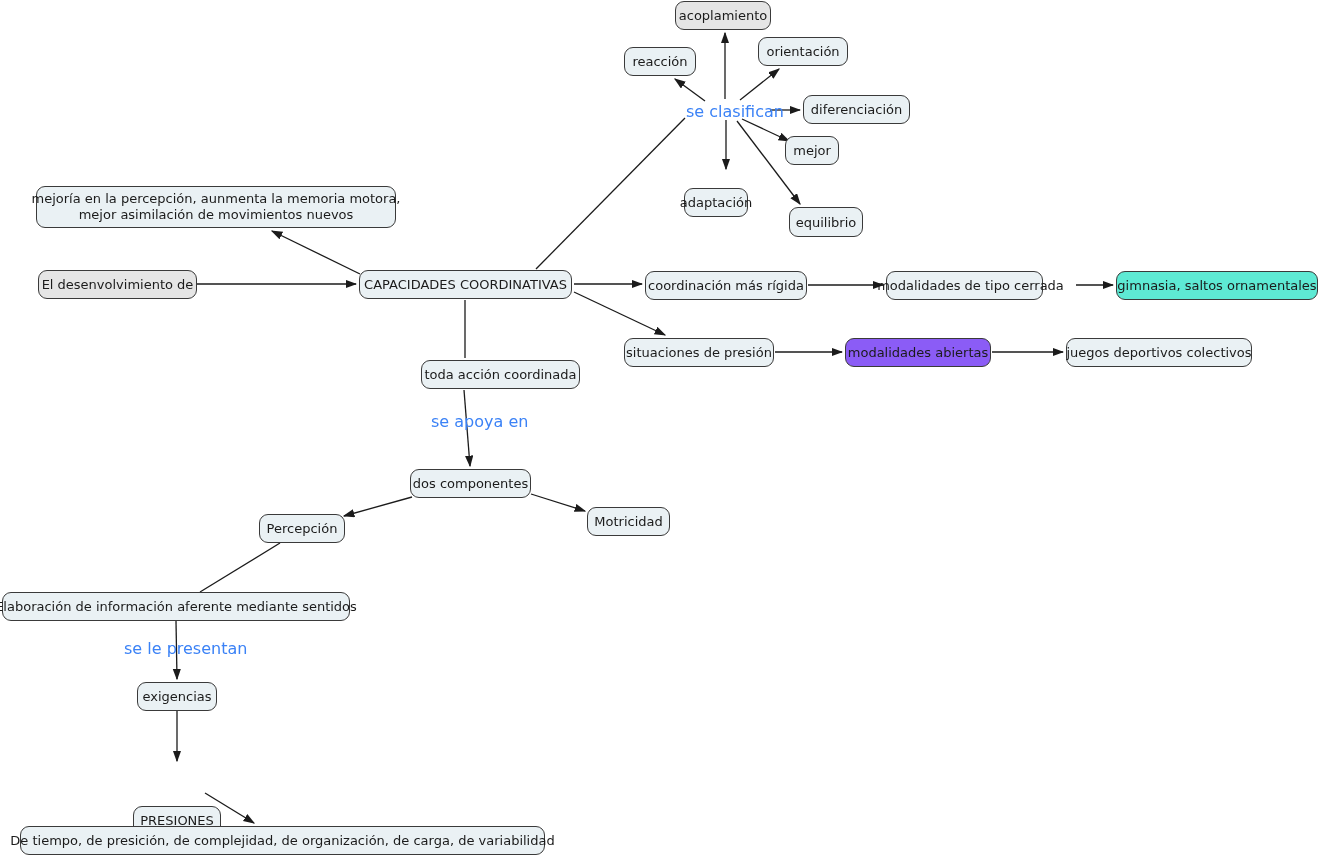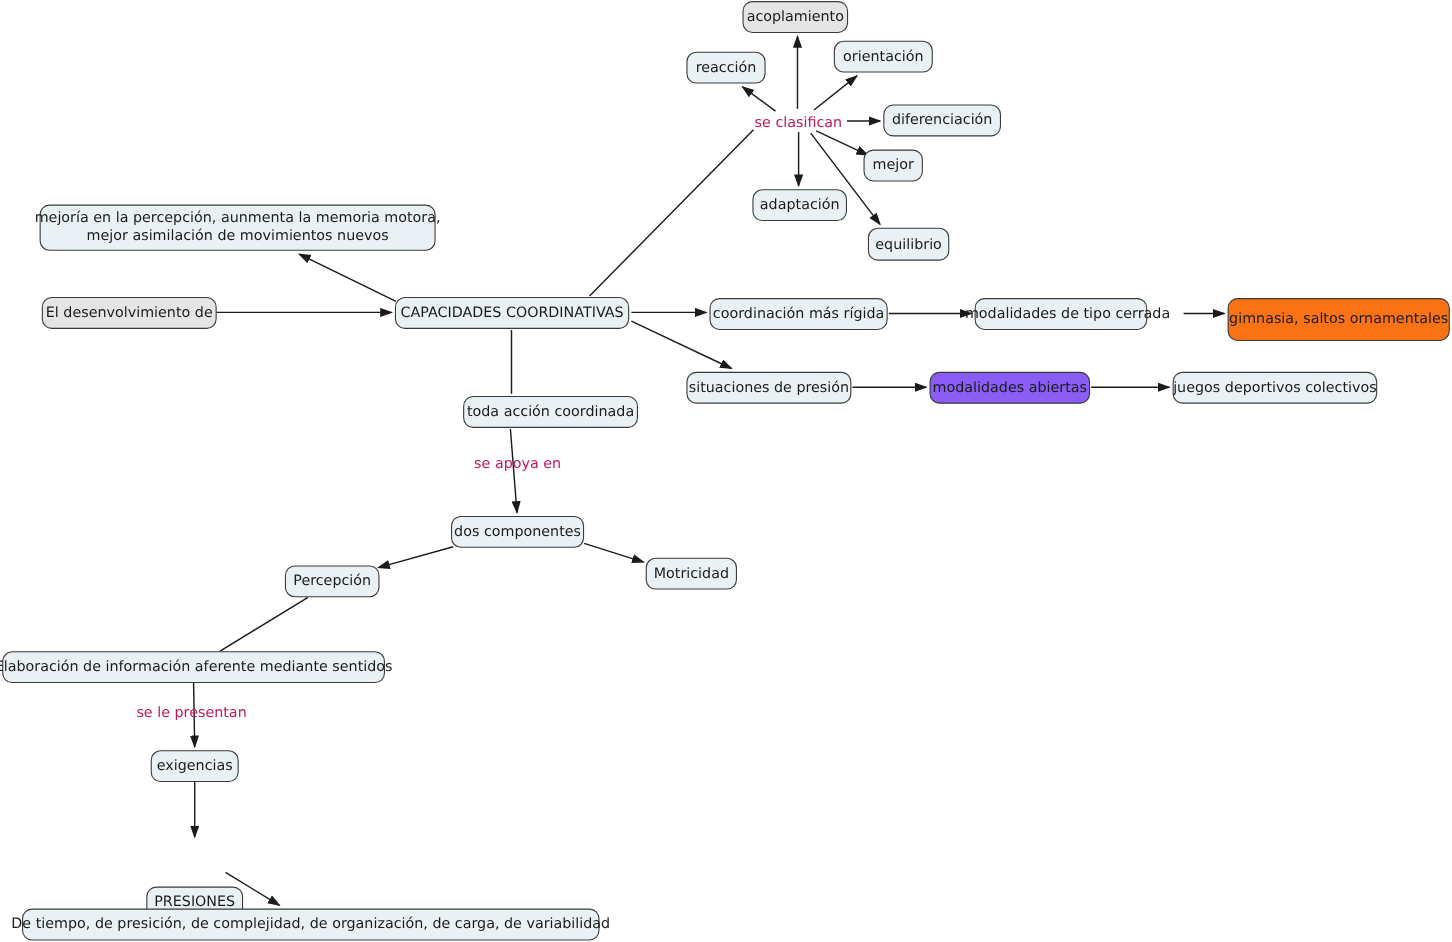--- a/index.html
+++ b/index.html
@@ -41,22 +41,22 @@
     justify-content: center;
     padding: 0 9px;
     white-space: pre;
     z-index: 2;
   }
   .node.two-line {
     line-height: 16px;
   }
   .link-label {
     position: absolute;
-    color: #be185d;
-    font-size: 13px;
+    color: #3b82f6;
+    font-size: 16px;
     line-height: 14px;
     white-space: pre;
     background: transparent;
     z-index: 3;
   }
 </style>
 </head>
 <body>
 
 <div id="canvas">
@@ -92,29 +92,29 @@
         <line x1="177" y1="711" x2="177" y2="761" stroke="#1b1b1b" stroke-width="1.3" marker-end="url(#arrowhead)"></line>
         <line x1="205" y1="793" x2="254" y2="823" stroke="#1b1b1b" stroke-width="1.3" marker-end="url(#arrowhead)"></line>
       </g>
   </svg>
   <div id="nodes-layer">
       <div class="node" style="left: 675px; top: 1px; width: 96px; height: 29px; background: #e5e5e5; border-color: rgb(58, 58, 58);">acoplamiento</div>
       <div class="node" style="left: 624px; top: 47px; width: 72px; height: 29px; background: rgb(234, 241, 244); border-color: rgb(58, 58, 58);">reacción</div>
       <div class="node" style="left: 758px; top: 37px; width: 90px; height: 29px; background: rgb(234, 241, 244); border-color: rgb(58, 58, 58);">orientación</div>
       <div class="node" style="left: 803px; top: 95px; width: 107px; height: 29px; background: rgb(234, 241, 244); border-color: rgb(58, 58, 58);">diferenciación</div>
       <div class="node" style="left: 785px; top: 136px; width: 54px; height: 29px; background: rgb(234, 241, 244); border-color: rgb(58, 58, 58);">mejor</div>
-      <div class="node" style="left: 684px; top: 172px; width: 86px; height: 29px; background: rgb(234, 241, 244); border-color: rgb(58, 58, 58);">adaptación</div>
+      <div class="node" style="left: 684px; top: 188px; width: 64px; height: 29px; background: rgb(234, 241, 244); border-color: rgb(58, 58, 58);">adaptación</div>
       <div class="node" style="left: 789px; top: 207px; width: 74px; height: 30px; background: rgb(234, 241, 244); border-color: rgb(58, 58, 58);">equilibrio</div>
       <div class="node two-line" style="left: 36px; top: 186px; width: 360px; height: 42px; background: rgb(234, 241, 244); border-color: rgb(58, 58, 58);">mejoría en la percepción, aunmenta la memoria motora,
 mejor asimilación de movimientos nuevos</div>
       <div class="node" style="left: 38px; top: 270px; width: 159px; height: 29px; background: #e5e5e5; border-color: rgb(58, 58, 58);">El desenvolvimiento de</div>
       <div class="node" style="left: 359px; top: 270px; width: 213px; height: 29px; background: rgb(234, 241, 244); border-color: rgb(58, 58, 58);">CAPACIDADES COORDINATIVAS</div>
       <div class="node" style="left: 645px; top: 271px; width: 162px; height: 29px; background: rgb(234, 241, 244); border-color: rgb(58, 58, 58);">coordinación más rígida</div>
       <div class="node" style="left: 886px; top: 271px; width: 157px; height: 29px; background: rgb(234, 241, 244); border-color: rgb(58, 58, 58); padding-left: 21px;">modalidades de tipo cerrada</div>
-      <div class="node" style="left: 1116px; top: 271px; width: 202px; height: 39px; background: #f97316; border-color: rgb(58, 58, 58);">gimnasia, saltos ornamentales</div>
+      <div class="node" style="left: 1116px; top: 271px; width: 202px; height: 29px; background: #5eead4; border-color: rgb(58, 58, 58);">gimnasia, saltos ornamentales</div>
       <div class="node" style="left: 624px; top: 338px; width: 150px; height: 29px; background: rgb(234, 241, 244); border-color: rgb(58, 58, 58);">situaciones de presión</div>
       <div class="node" style="left: 845px; top: 338px; width: 146px; height: 29px; background: #8b5cf6; border-color: rgb(58, 58, 58);">modalidades abiertas</div>
       <div class="node" style="left: 1066px; top: 338px; width: 186px; height: 29px; background: rgb(234, 241, 244); border-color: rgb(58, 58, 58);">juegos deportivos colectivos</div>
       <div class="node" style="left: 385px; top: 360px; width: 159px; height: 29px; background: rgb(234, 241, 244); border-color: rgb(58, 58, 58); margin-left: 36px;">toda acción coordinada</div>
       <div class="node" style="left: 410px; top: 469px; width: 121px; height: 29px; background: rgb(234, 241, 244); border-color: rgb(58, 58, 58);">dos componentes</div>
       <div class="node" style="left: 259px; top: 514px; width: 86px; height: 29px; background: rgb(234, 241, 244); border-color: rgb(58, 58, 58);">Percepción</div>
       <div class="node" style="left: 587px; top: 507px; width: 83px; height: 29px; background: rgb(234, 241, 244); border-color: rgb(58, 58, 58);">Motricidad</div>
       <div class="node" style="left: 2px; top: 592px; width: 348px; height: 29px; background: rgb(234, 241, 244); border-color: rgb(58, 58, 58);">Elaboración de información aferente mediante sentidos</div>
       <div class="node" style="left: 137px; top: 682px; width: 80px; height: 29px; background: rgb(234, 241, 244); border-color: rgb(58, 58, 58);">exigencias</div>
       <div class="node" style="left: 133px; top: 764px; width: 88px; height: 29px; background: rgb(234, 241, 244); border-color: rgb(58, 58, 58); margin-top: 42px;">PRESIONES</div>

